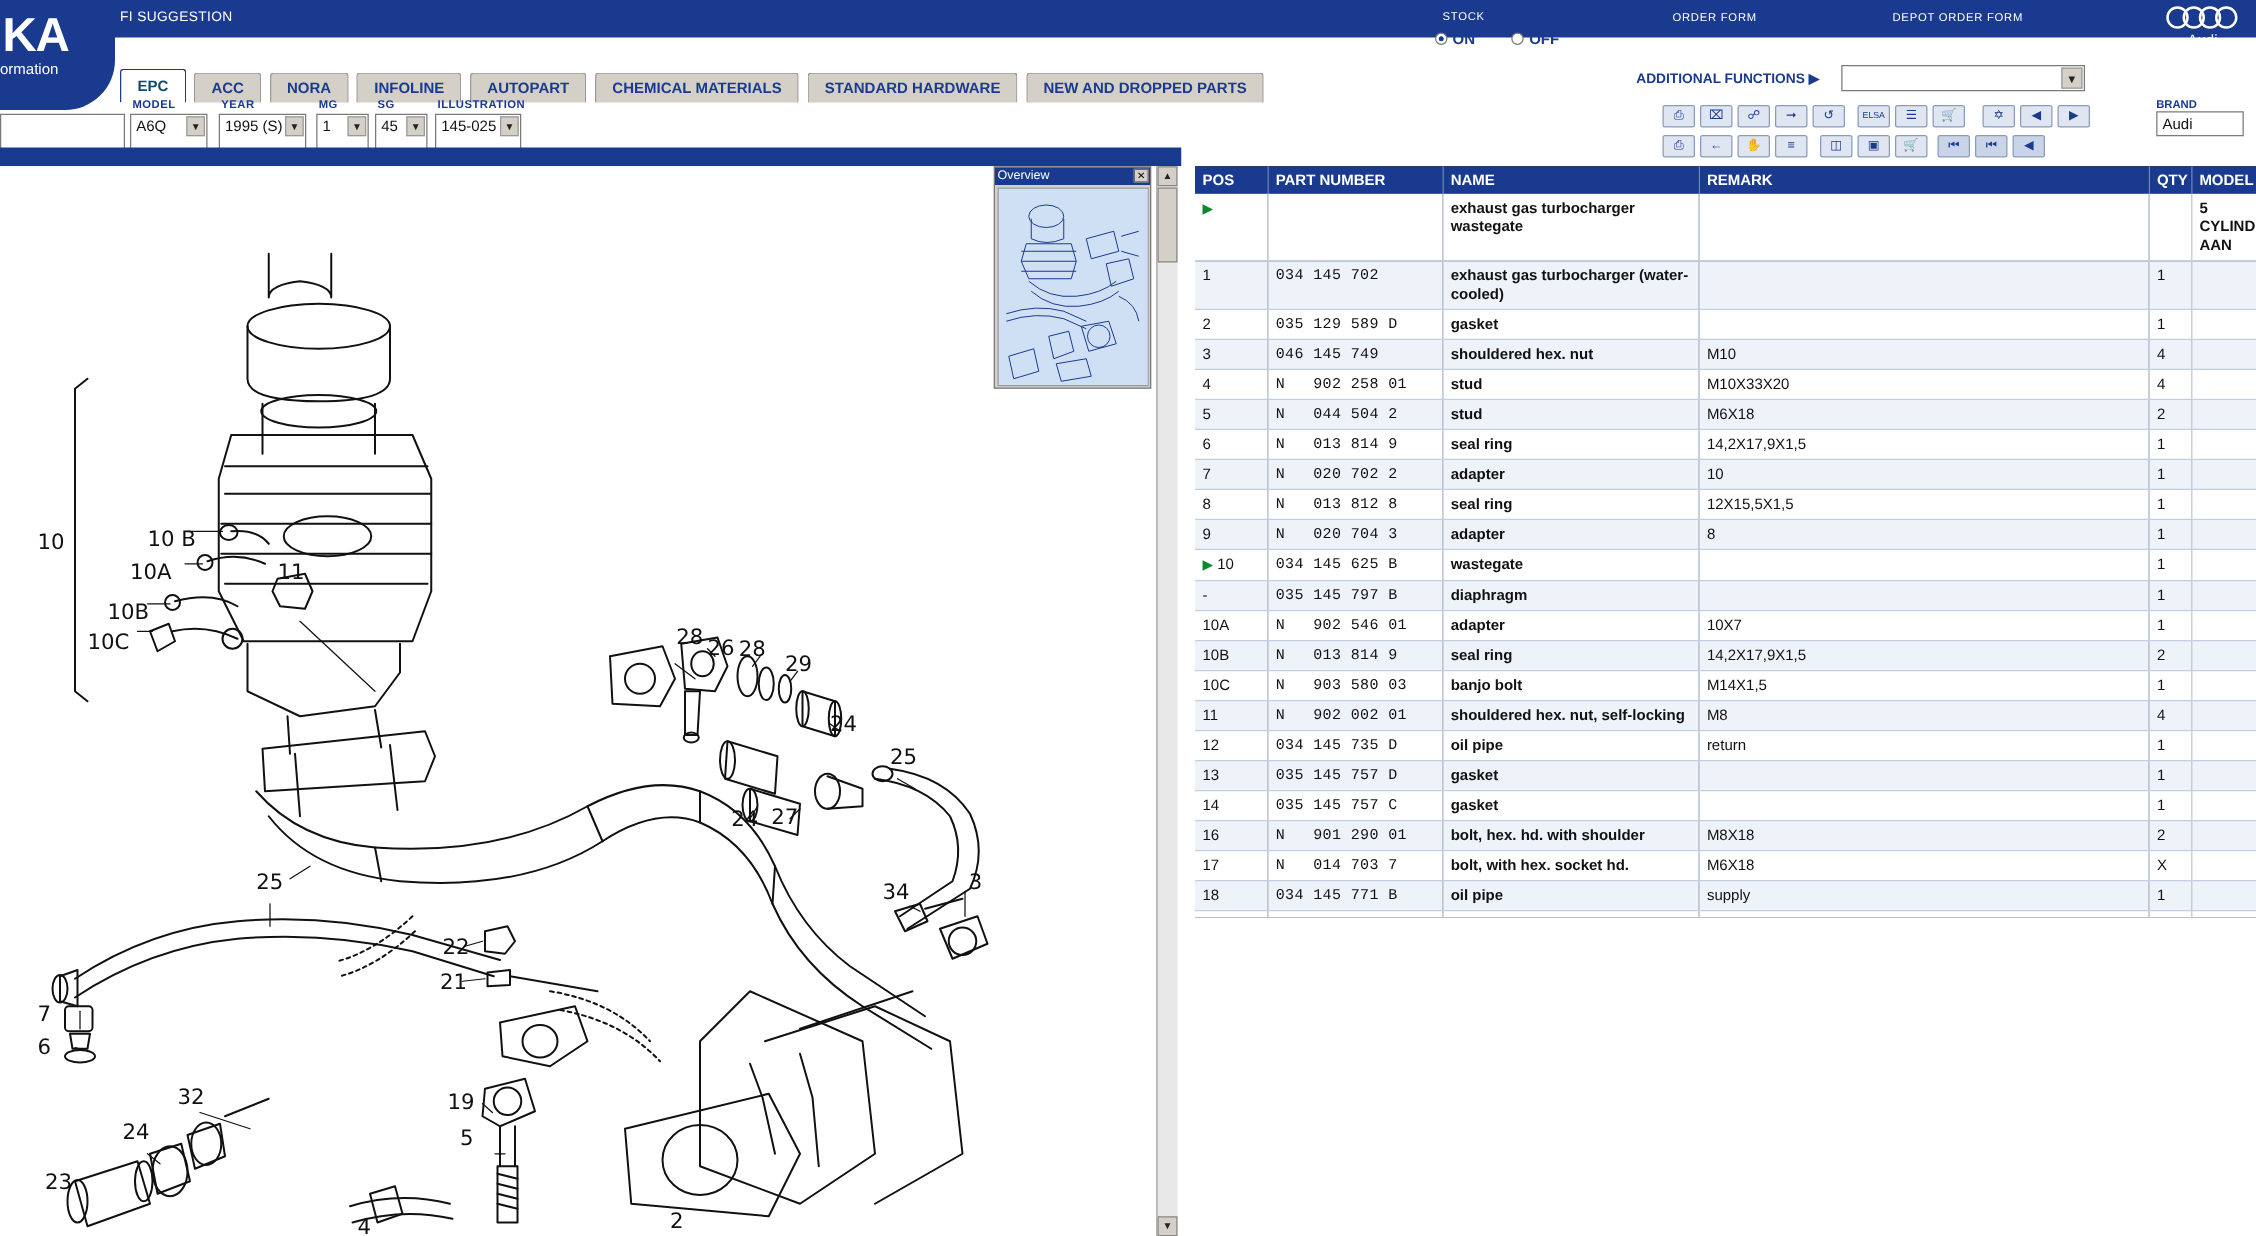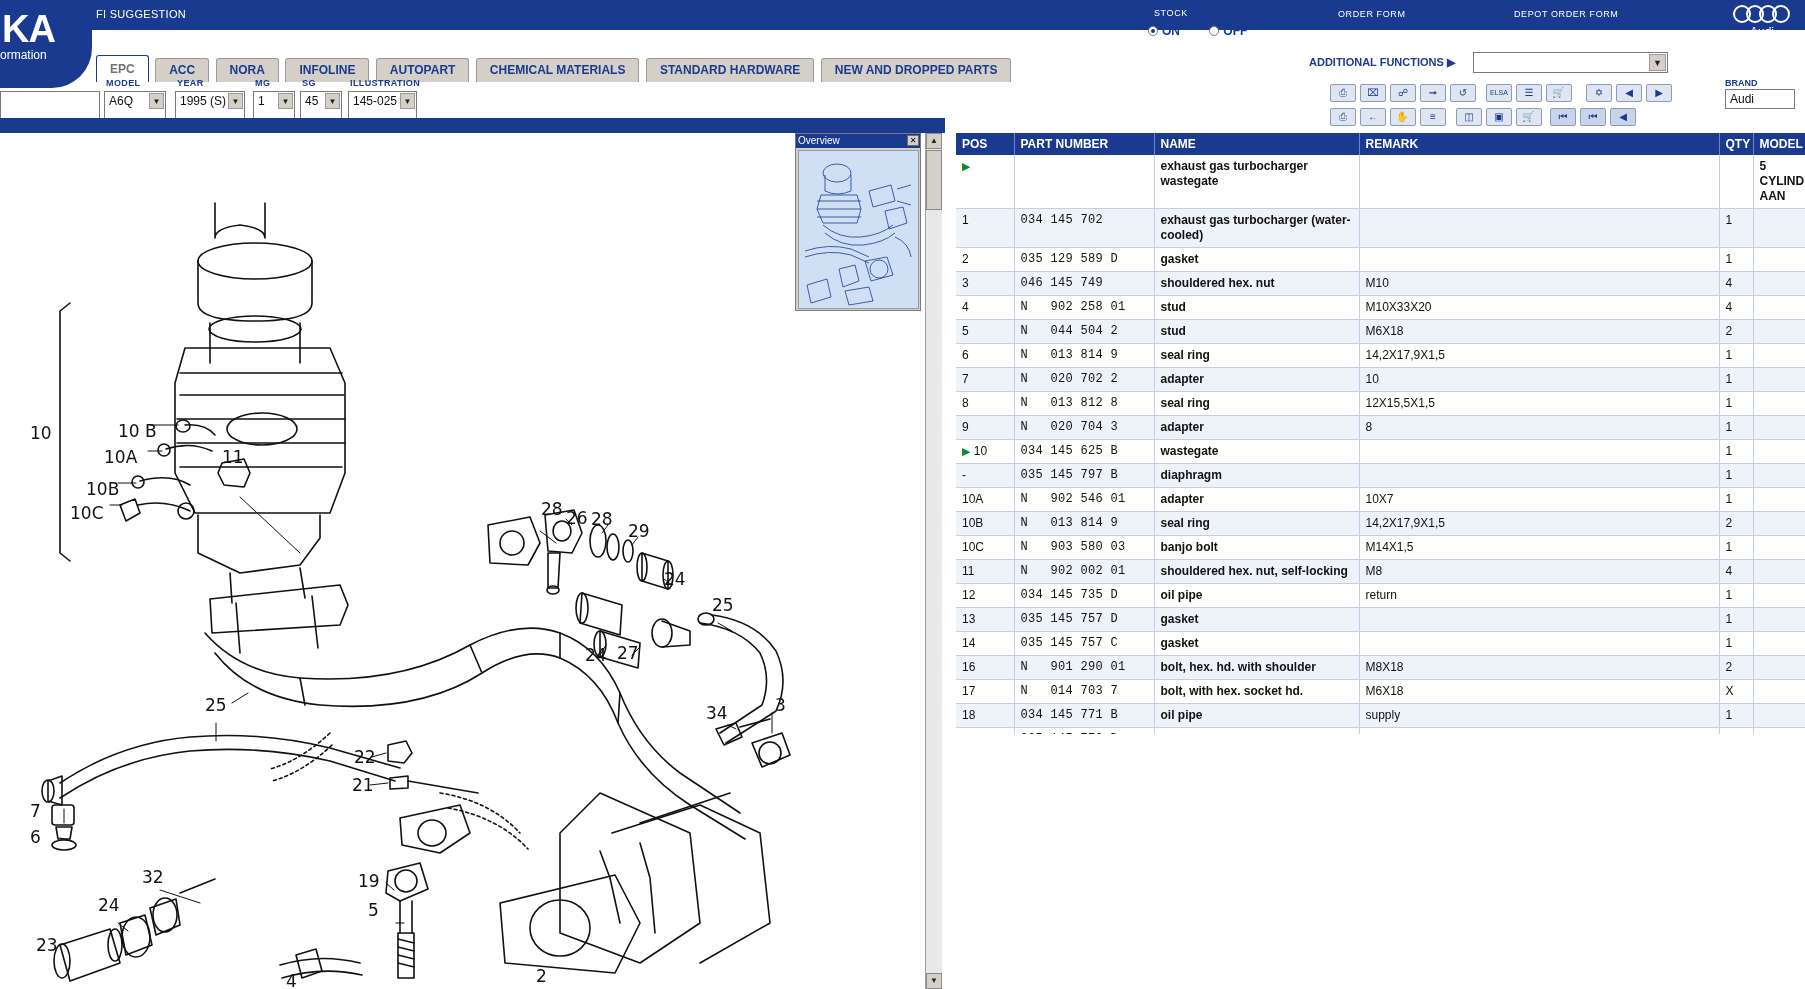--- a/index.html
+++ b/index.html
@@ -67,21 +67,21 @@
   
   .tabbar { position: absolute; left: 96px; top: 55px; height: 24px; }
   .tab {
     display: inline-block; height: 24px; line-height: 23px;
     padding: 0 13px; margin-right: 2px;
     font-size: 12px; font-weight: bold; color: #1a3a8f;
     background: #d4d0c8; border: 1px solid #9a9a9a; border-bottom: none;
     border-top-left-radius: 3px; border-top-right-radius: 3px;
     vertical-align: bottom;
   }
-  .tab.active { background: #ffffff; color: #737373; height: 27px; line-height: 26px; border-color:#1a3a8f;text-align:right; }
+  .tab.active { background: #ffffff; color: #0c4a6e; height: 27px; line-height: 26px; border-color:#1a3a8f;text-align:right; }
 
   
   .addfn {
     position: absolute; left: 1309px; top: 56px;
     font-size: 11px; font-weight: bold; color: #1a3a8f;
   }
   .addfn-select {
     position: absolute; left: 1473px; top: 52px; width: 195px; height: 21px;
     border: 1px solid #7a7a7a; background: #fff;
   }

